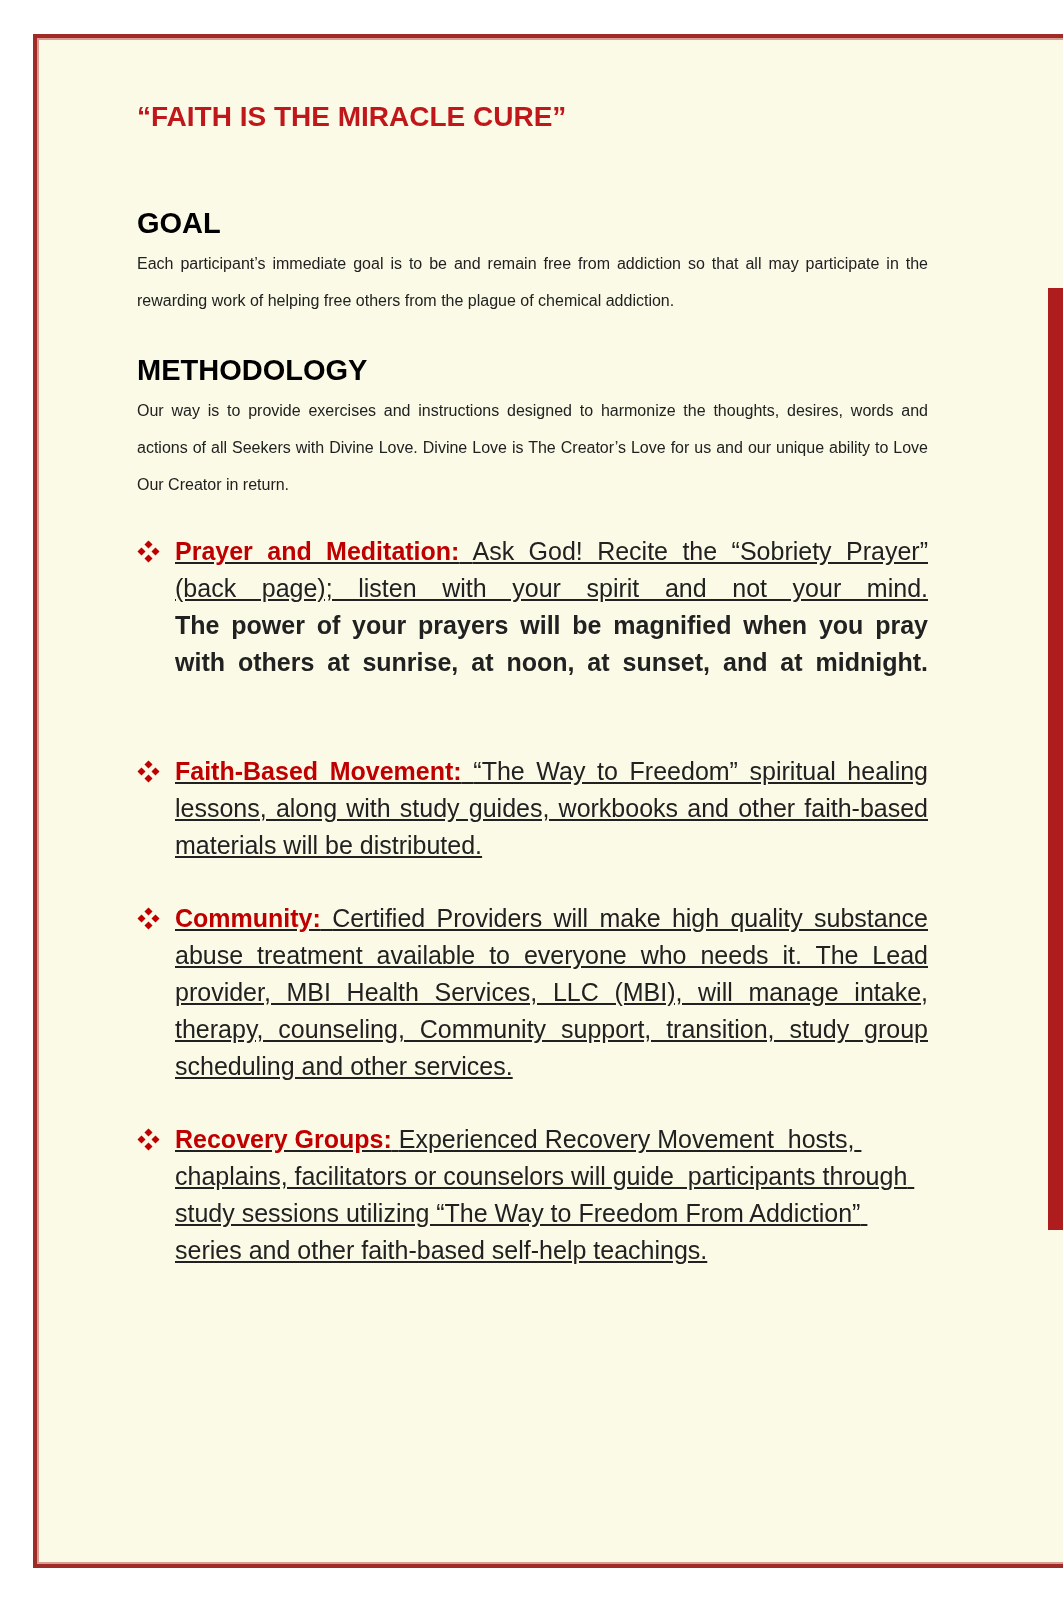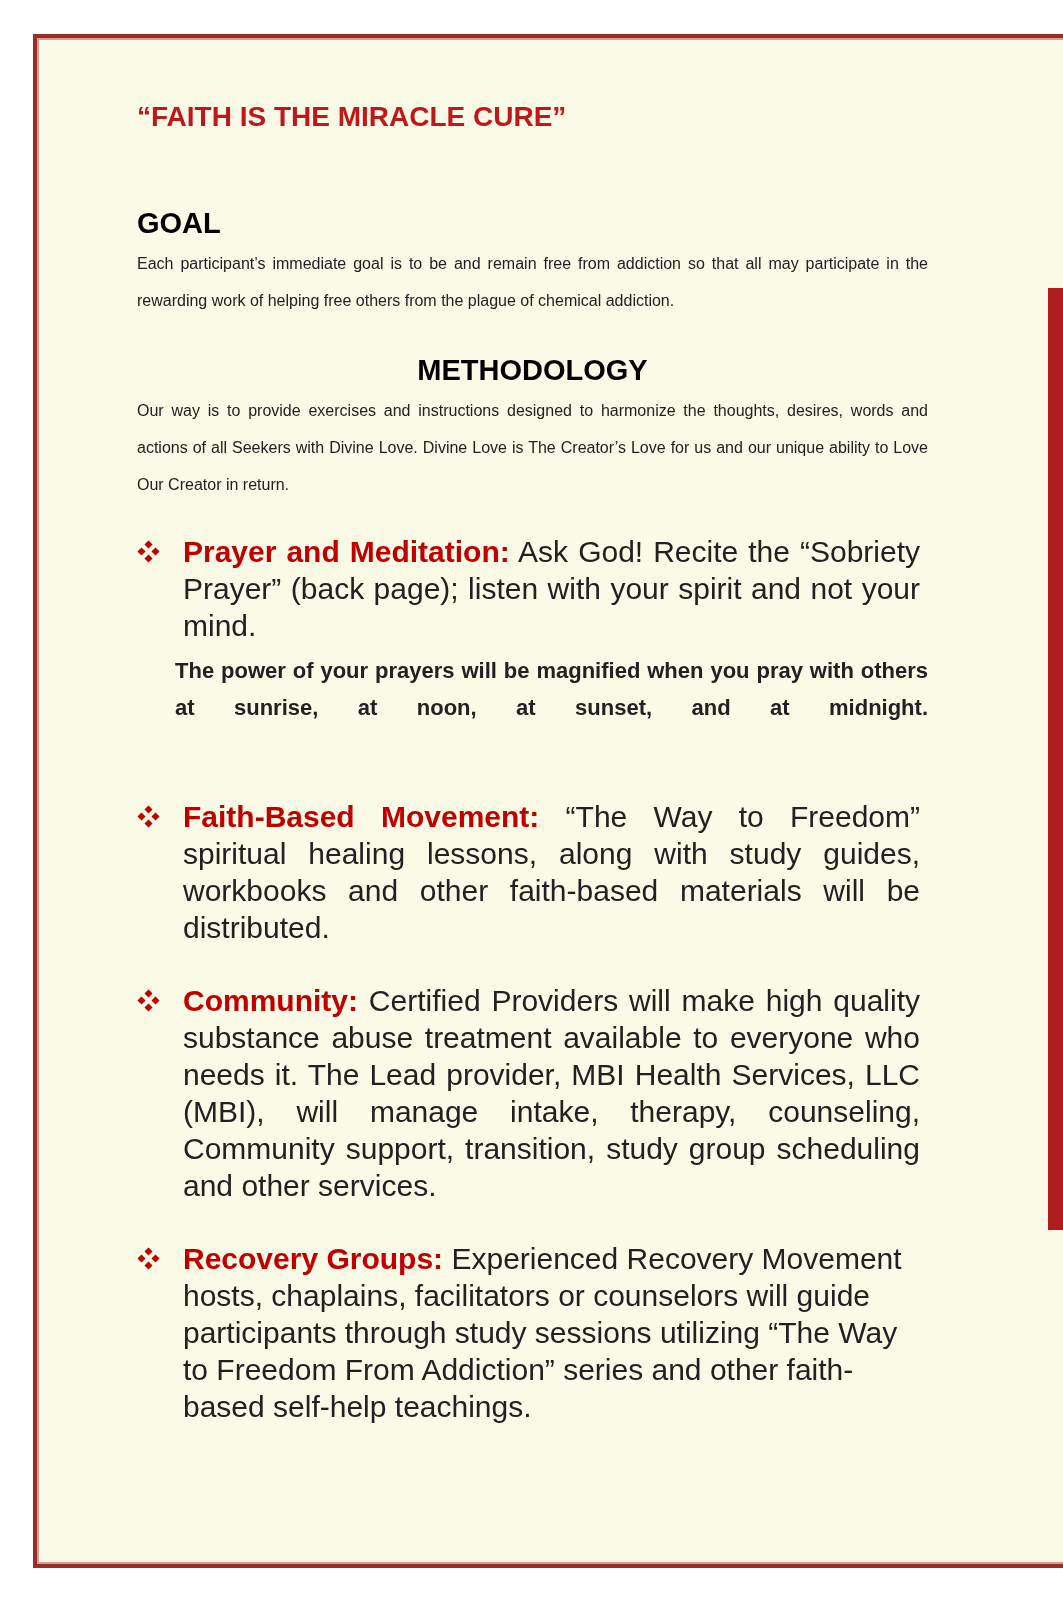--- a/index.html
+++ b/index.html
@@ -39,21 +39,21 @@
     letter-spacing: 0px;
   }
   .section-heading {
     margin: 0;
     font-size: 29px;
     line-height: 34px;
     font-weight: 700;
     color: #000000;
   }
   .goal-heading { margin-top: 72px; }
-  .methodology-heading { margin-top: 34px; text-align: center; }
+  .methodology-heading { margin-top: 34px; }
   .body-para {
     margin: 5px 0 0 0;
     font-size: 16px;
     line-height: 37px;
     text-align: justify;
   }
   .bullets { margin-top: 30px; }
   .bullet {
     position: relative;
     padding-left: 38px;
@@ -61,33 +61,34 @@
   .bullet + .bullet { margin-top: 36px; }
   .bullet.gap-large { margin-top: 72px; }
   .marker {
     position: absolute;
     left: 0;
     top: 7px;
     width: 23px;
     height: 23px;
   }
   .bullet-para {
-    margin: 8px;
-    font-size: 30px;
+    margin: 0;
+    font-size: 25px;
     line-height: 37px;
     text-align: justify;
+    text-decoration: underline;
   }
   .justify-full { text-align-last: justify; }
   .bullet-label {
     font-weight: 700;
     color: #C00000;
   }
   .bullet-bold {
     margin: 0;
-    font-size: 22px;
+    font-size: 25px;
     line-height: 37px;
     font-weight: 700;
     text-align: justify;
     text-align-last: justify;
   }
   .ragged { text-align: left; text-align-last: left; }
   .prewrap { white-space: pre-wrap; }
   .right-bar {
     position: absolute;
     left: 1048px;

